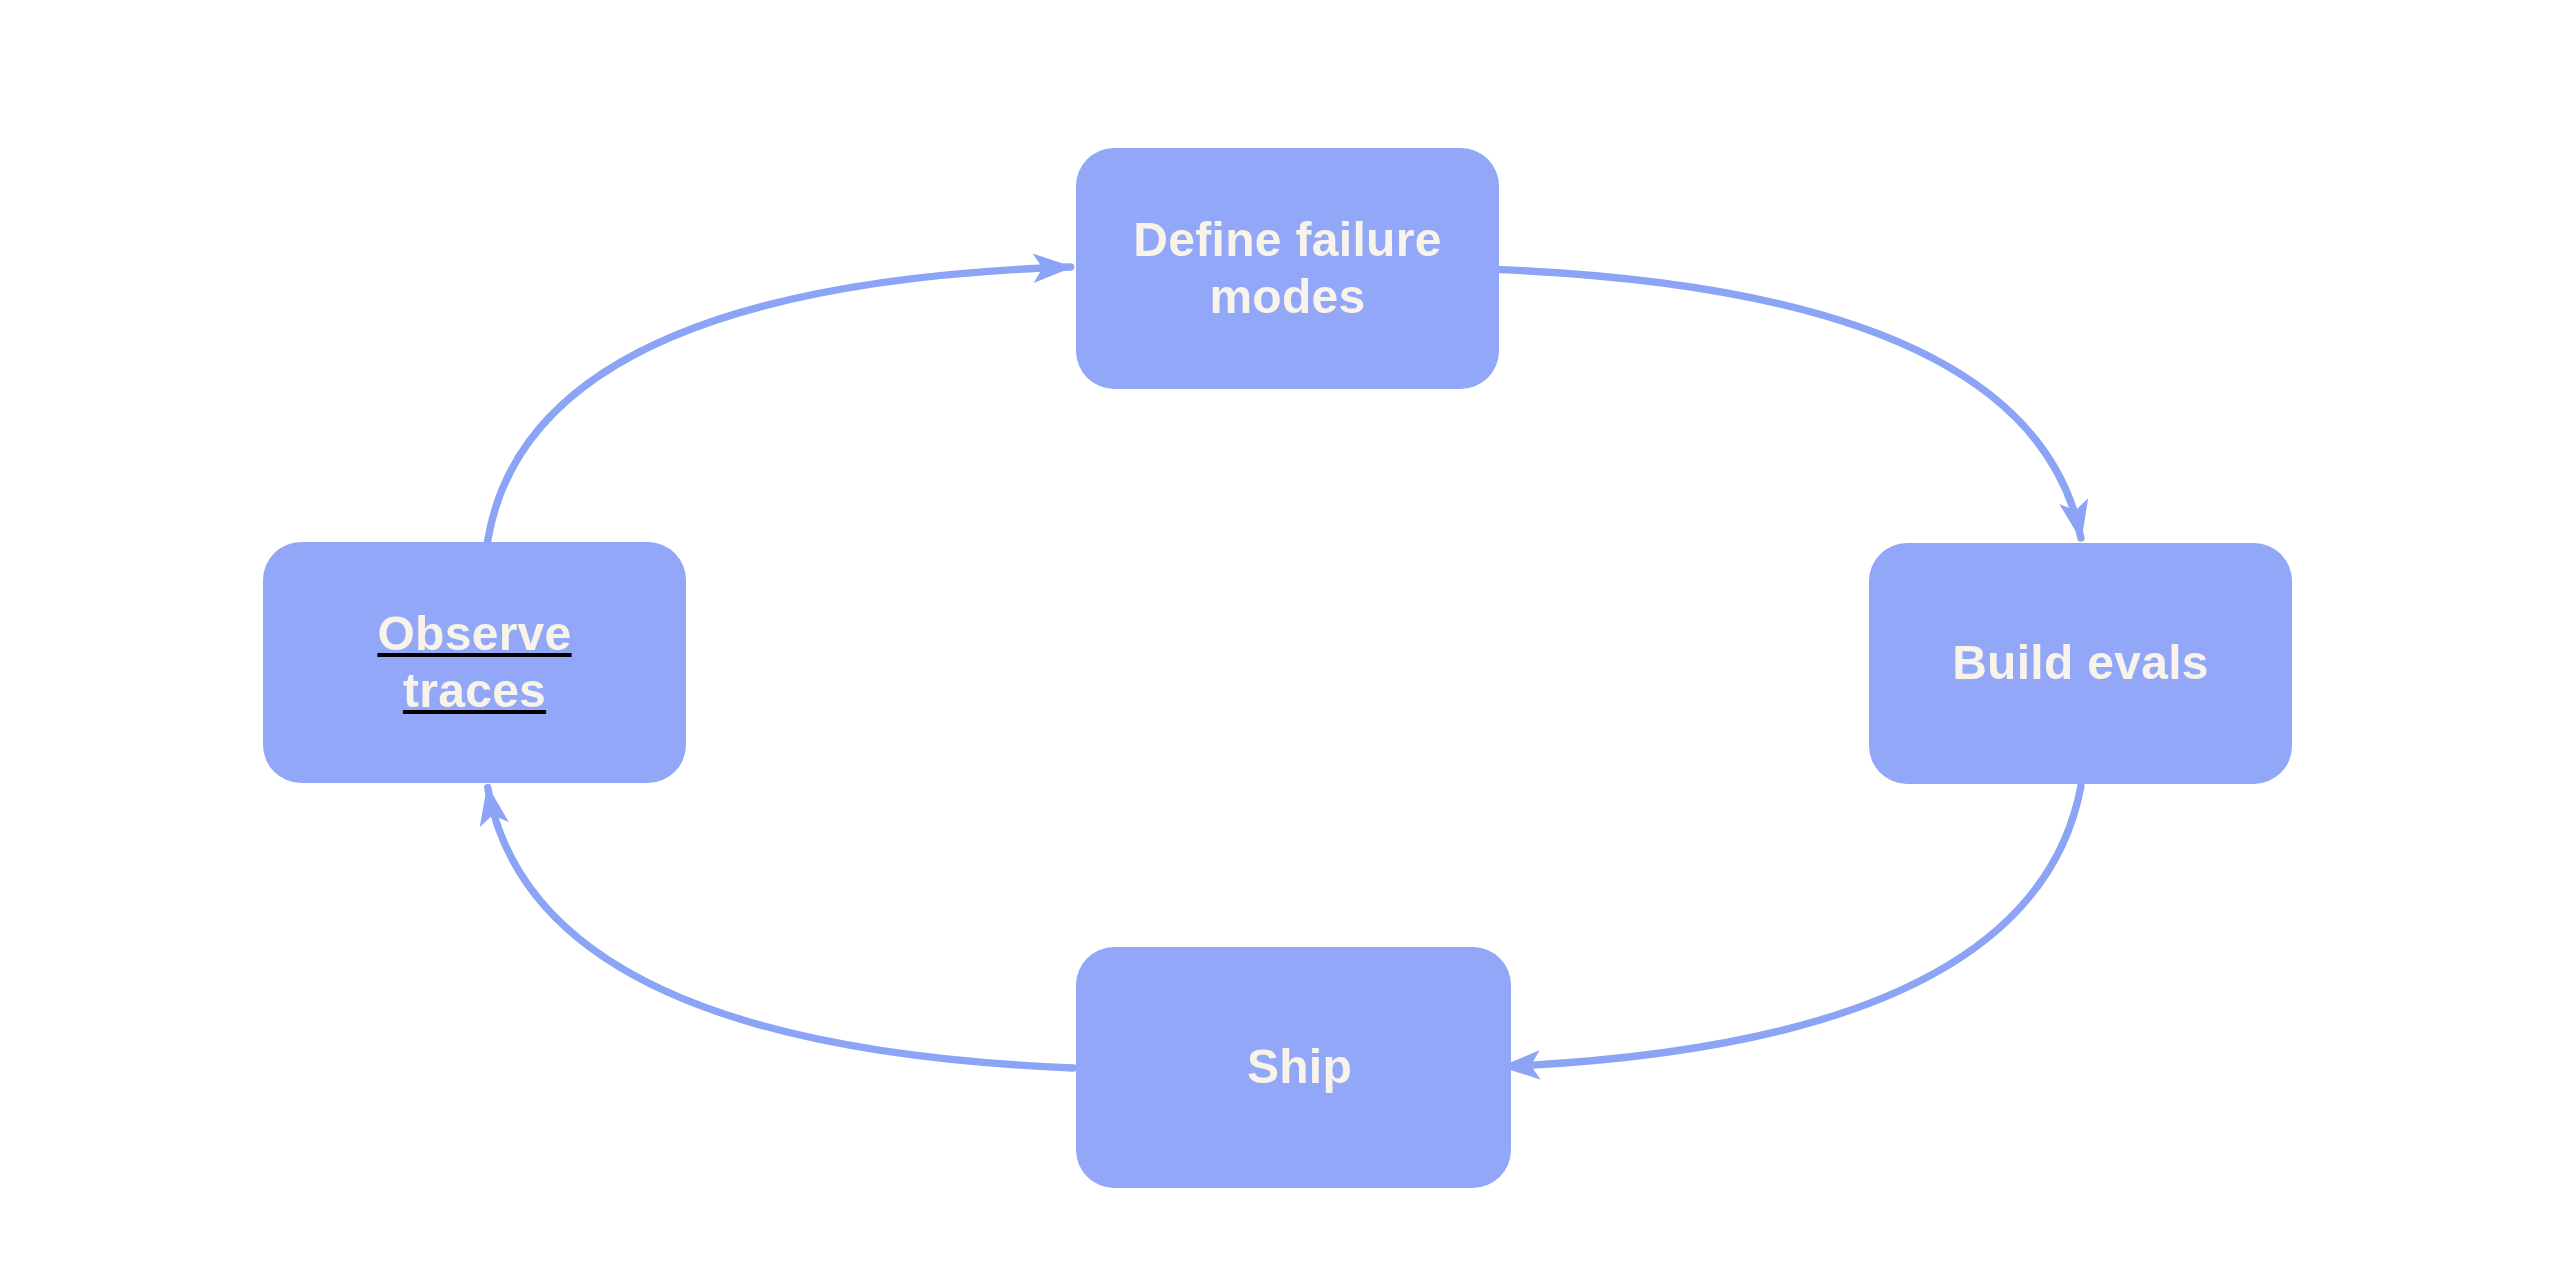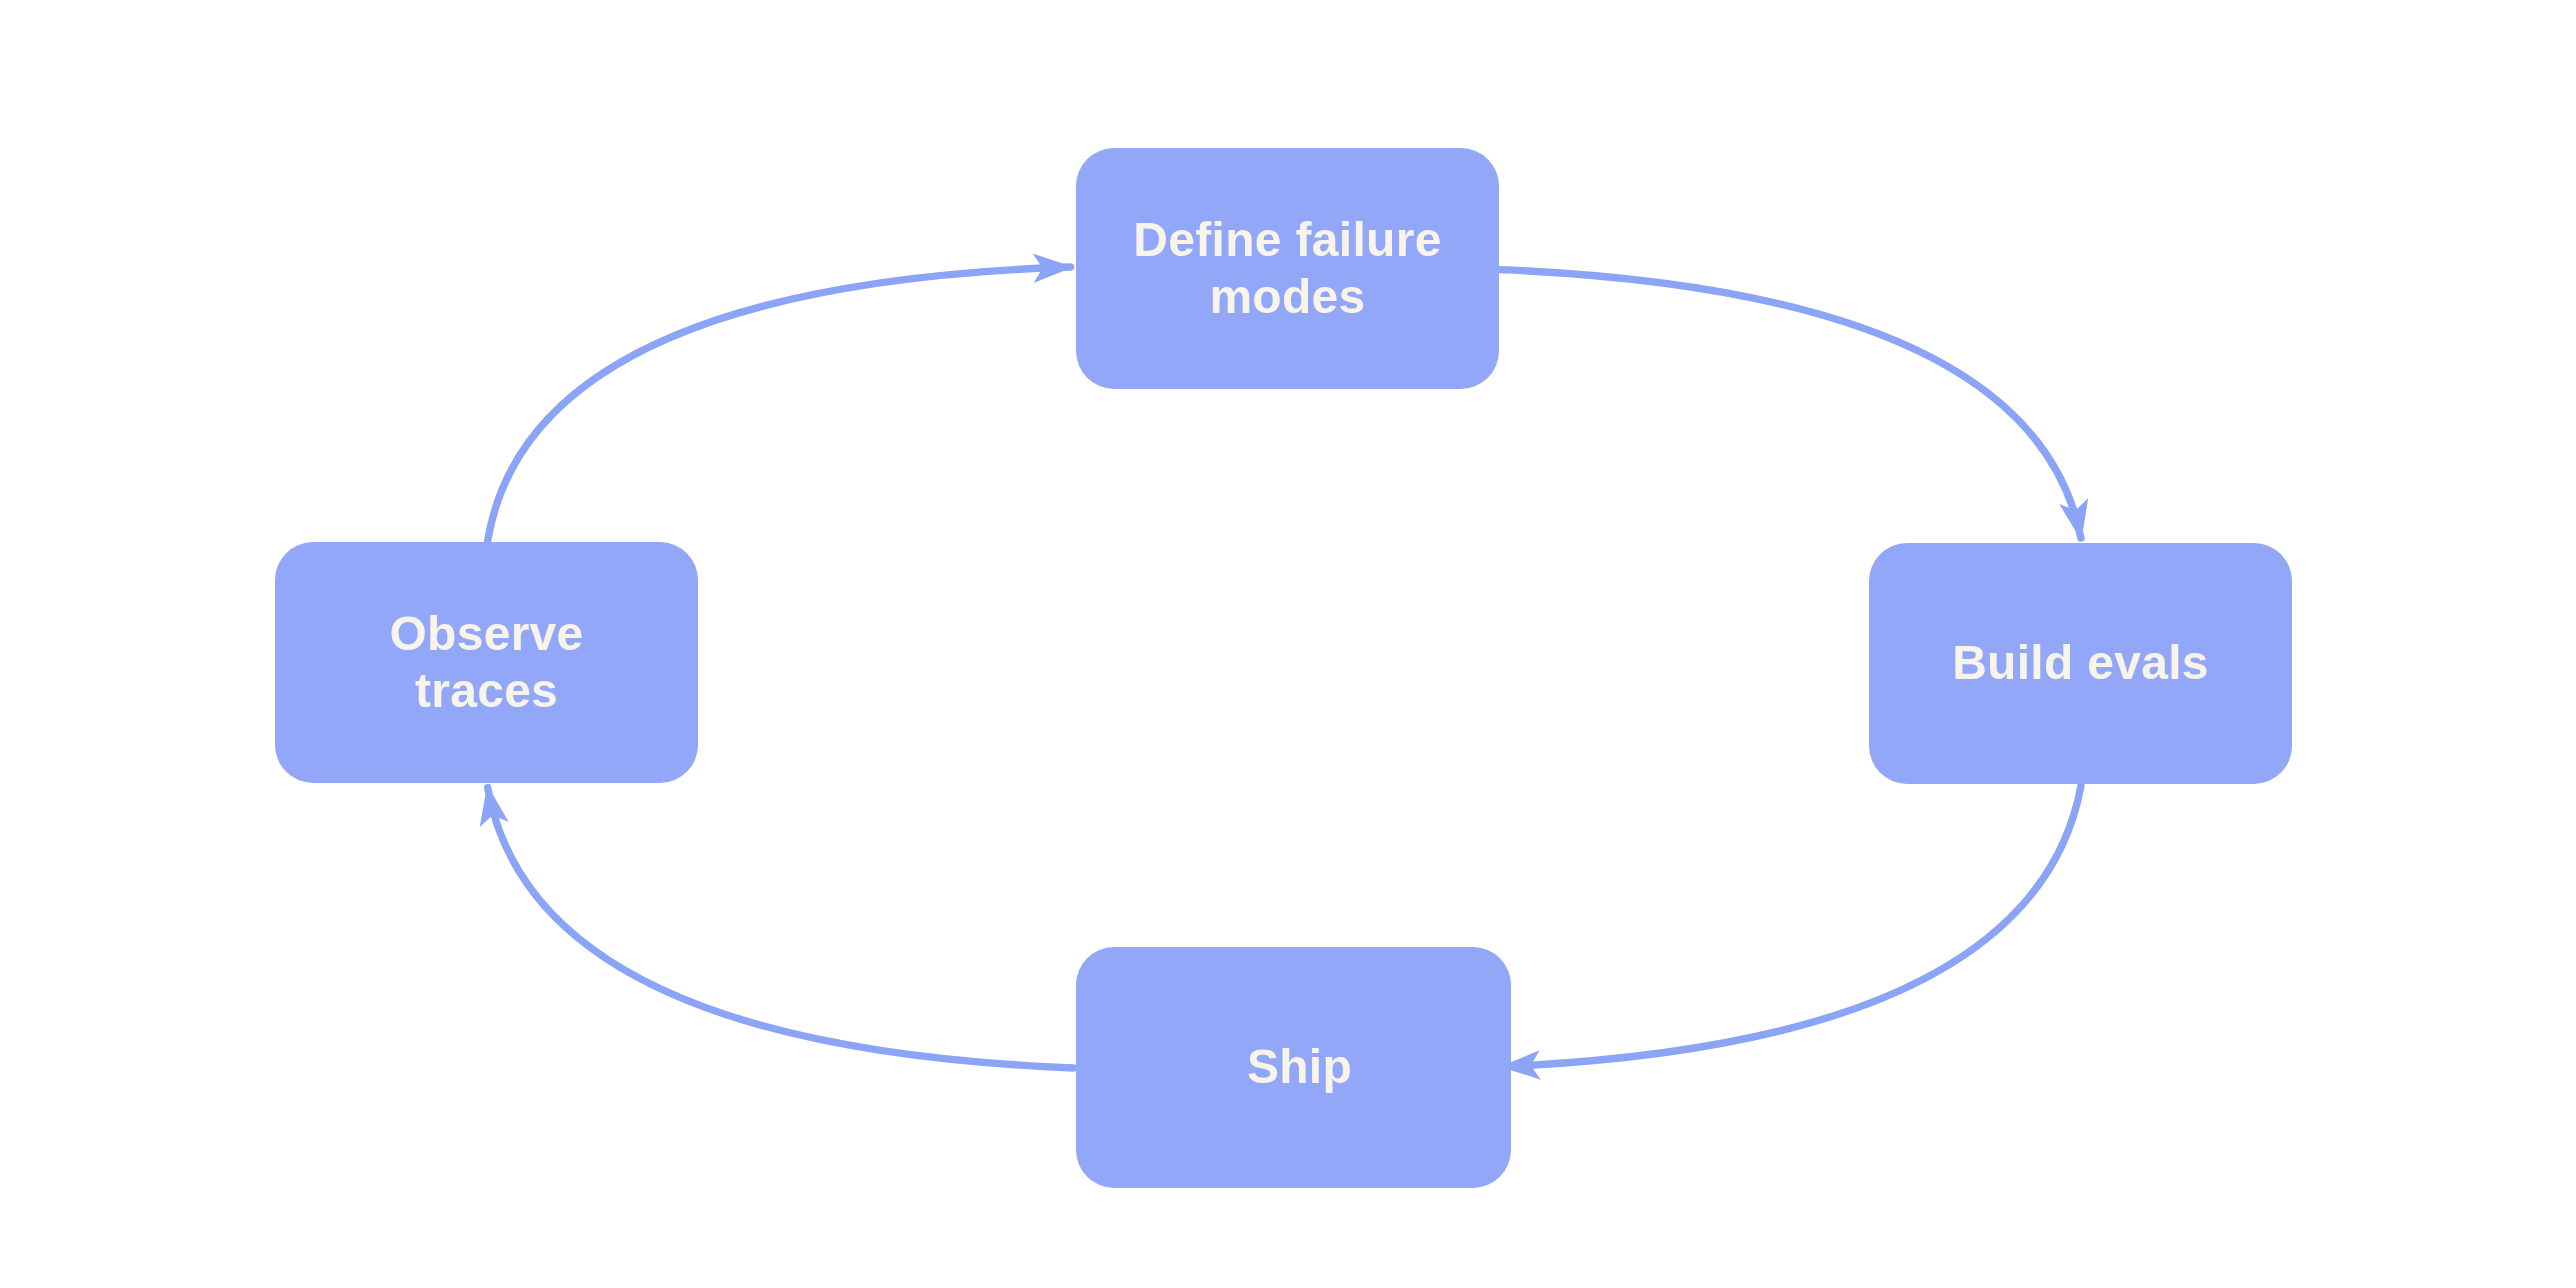--- a/index.html
+++ b/index.html
@@ -42,21 +42,21 @@
   .node-label {
     color: #f8f4ea;
     font-size: 48px;
     font-weight: 700;
     line-height: 1.17;
     letter-spacing: 0.3px;
   }
   .node--top    { left: 1076px; top: 148px;  }
   .node--right  { left: 1869px; top: 543px;  }
   .node--bottom { left: 1076px; top: 947px; padding-left: 12px; }
-  .node--left   { left: 275px;  top: 542px;  }
+  .node--left   { left: 263px;  top: 542px; text-decoration: underline;  }
   .node--top .node-label  { max-width: 376px; }
   .node--left .node-label { max-width: 282px; }
 </style>
 </head>
 <body>
 
 <div class="stage">
 
   <svg class="arrows-layer" viewBox="0 0 3840 1920" xmlns="http://www.w3.org/2000/svg">
     <defs>

